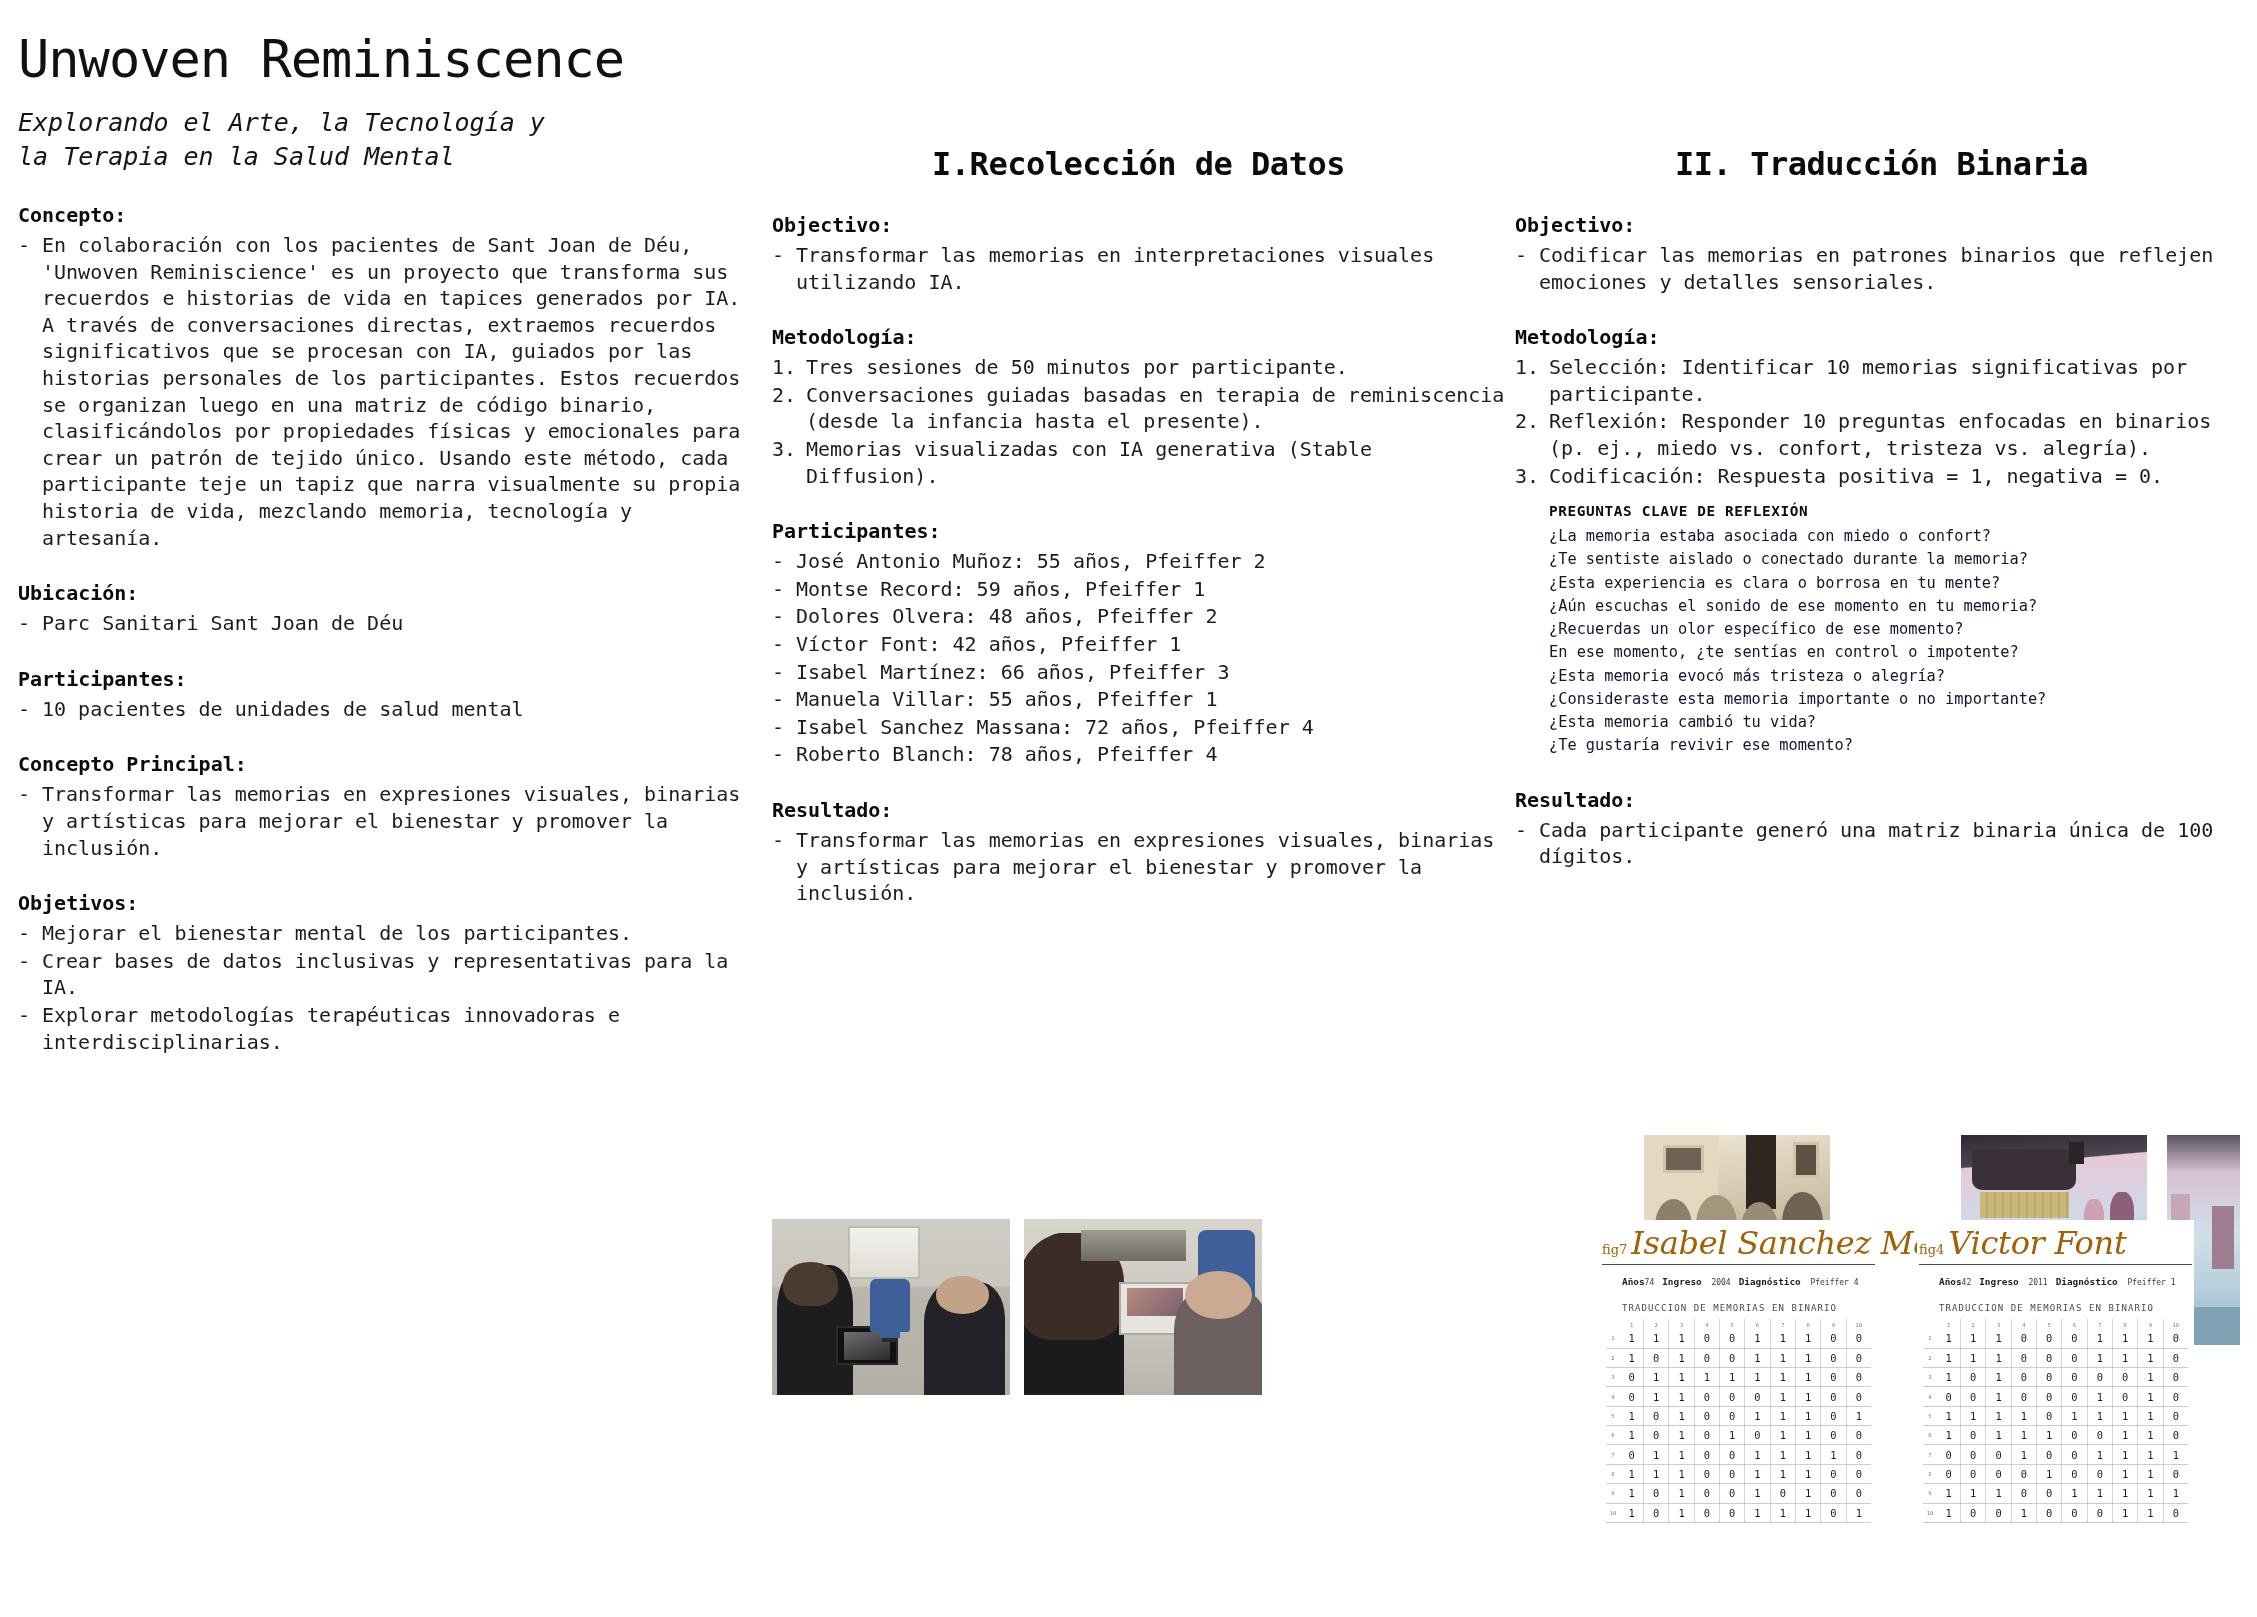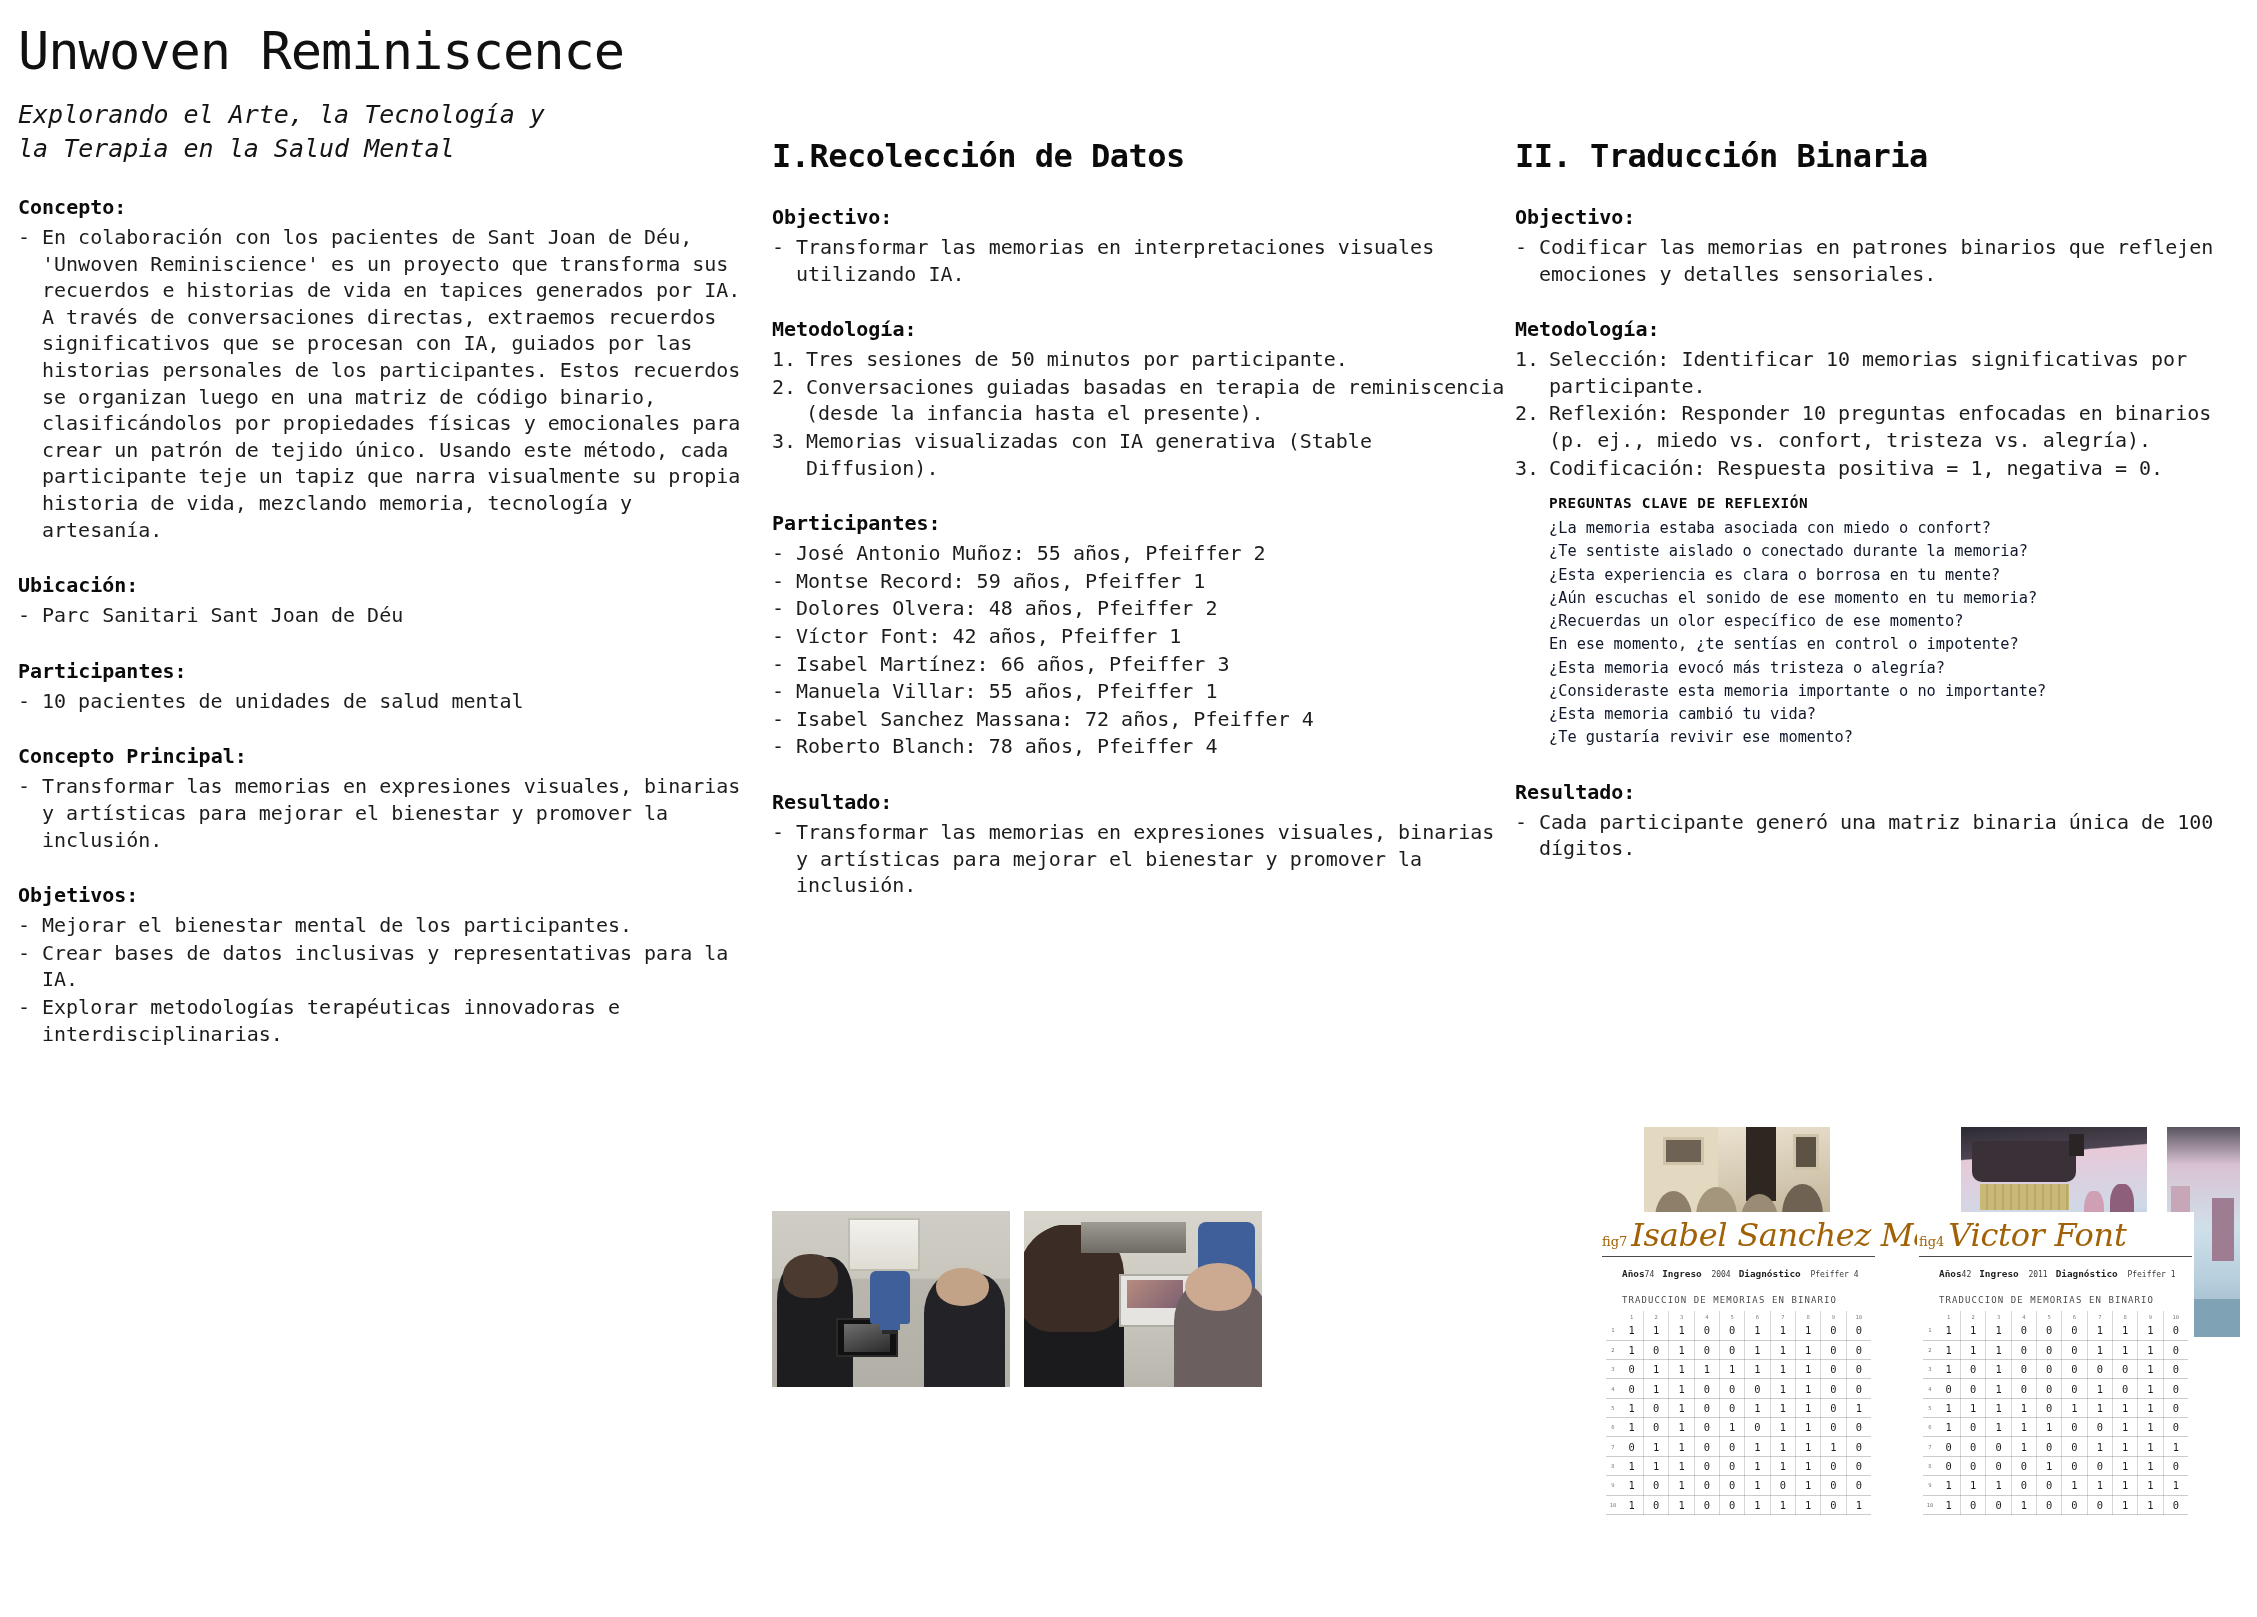--- a/index.html
+++ b/index.html
@@ -6,21 +6,21 @@
   html, body {
     width: 2257px; height: 1618px;
     background: #ffffff;
     font-family: "DejaVu Sans Mono", monospace;
     color: #1a1a1a;
     overflow: hidden;
   }
   .page { position: relative; width: 2257px; height: 1618px; background:#fff; }
 
   
-  .col { position: absolute; top: 8px; }
+  .col { position: absolute; top: 16px; }
   #col1 { left: 18px;   width: 733px; }
   #col2 { left: 772px;  width: 733px; }
   #col3 { left: 1515px; width: 733px; }
 
   
   .poster-title {
     font-family: "DejaVu Sans Mono", monospace;
     font-size: 52px;
     font-weight: 400;
     letter-spacing: -1px;
@@ -40,20 +40,21 @@
 
   
   .section-head {
     font-family: "DejaVu Sans Mono", monospace;
     font-size: 32px;
     font-weight: 700;
     letter-spacing: -0.5px;
     margin-top: 129px;
     color: #0b0b0b;
     white-space: nowrap;
+    text-align: center;
   }
   .sub-head {
     font-family: "DejaVu Sans Mono", monospace;
     font-size: 20px;
     font-weight: 700;
     color: #0b0b0b;
     margin-top: 30px;
     margin-bottom: 5px;
   }
 

